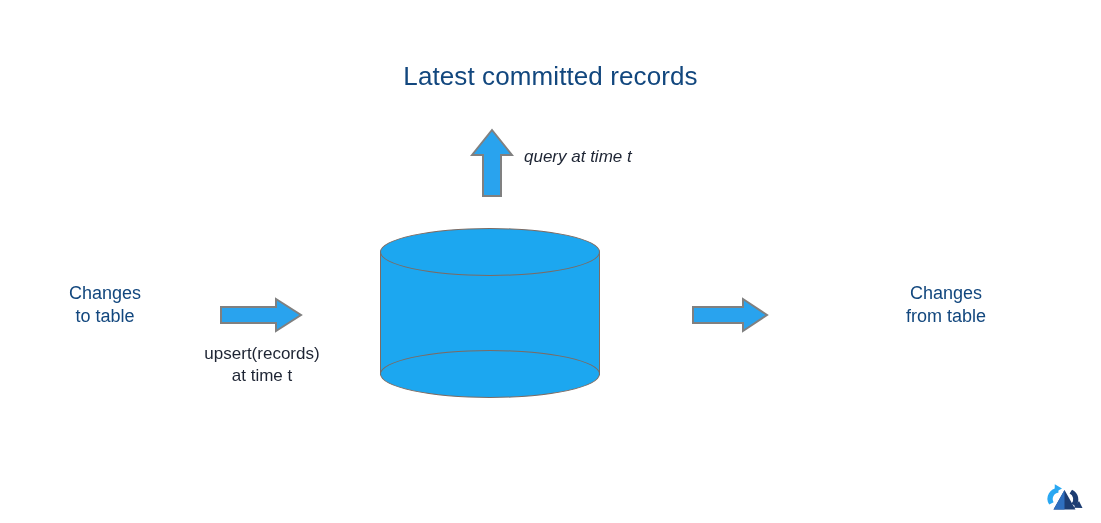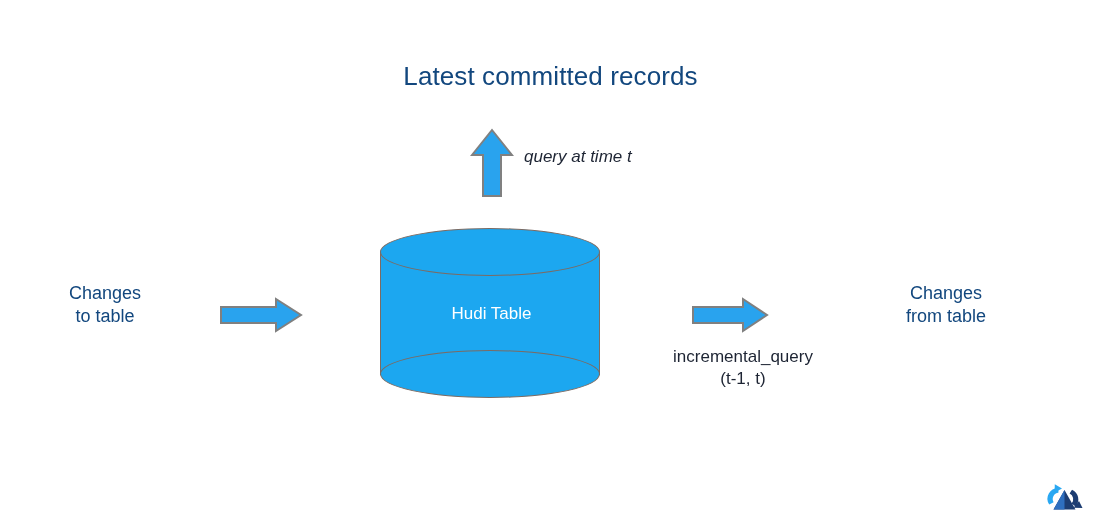--- a/index.html
+++ b/index.html
@@ -129,41 +129,39 @@
     </svg>
   </div>
 
   <div class="txt small-note" style="left:524px; top:146px; width:180px; text-align:left;font-style:italic;">query at time t</div>
 
   <div id="cylinder">
     <div class="cyl-body"></div>
     <div class="cyl-bottom"></div>
     <div class="cyl-top"></div>
   </div>
-  <div class="cyl-label">Hudi
-Table</div>
 
   <div class="txt side-label" style="left:18px; top:282px; width:174px;">Changes
 to table</div>
 
   <div class="arrow" style="left:219px; top:297px; width:84px; height:36px;">
     <svg width="84" height="36" viewBox="0 0 84 36">
       <polygon points="2,10 57,10 57,2 82,18 57,34 57,26 2,26" fill="#29A3EE" stroke="#808080" stroke-width="2" stroke-linejoin="miter"></polygon>
     </svg>
   </div>
 
+  <div class="txt small-note" style="left:178px; top:343px; width:168px;">upsert(records)
+at time t</div>
 
   <div class="arrow" style="left:691px; top:297px; width:78px; height:36px;">
     <svg width="78" height="36" viewBox="0 0 78 36">
       <polygon points="2,10 52,10 52,2 76,18 52,34 52,26 2,26" fill="#29A3EE" stroke="#808080" stroke-width="2" stroke-linejoin="miter"></polygon>
     </svg>
   </div>
 
-  <div class="txt small-note" style="left:643px; top:346px; width:200px;">incremental_query
-(t-1, t)</div>
 
   <div class="txt side-label" style="left:857px; top:282px; width:178px;">Changes
 from table</div>
 
   <div id="hudi-logo">
     <svg width="44" height="32" viewBox="0 0 44 32">
 
       <path d="M16.5 6.2 A10.5 10.5 0 0 0 7.2 22.5 L11.6 20.2 A6.2 6.2 0 0 1 16.4 10.8 Z" fill="#2aa8f2"></path>
       <polygon points="12.8,2.2 20.0,6.6 12.6,10.6" fill="#2aa8f2"></polygon>
 

